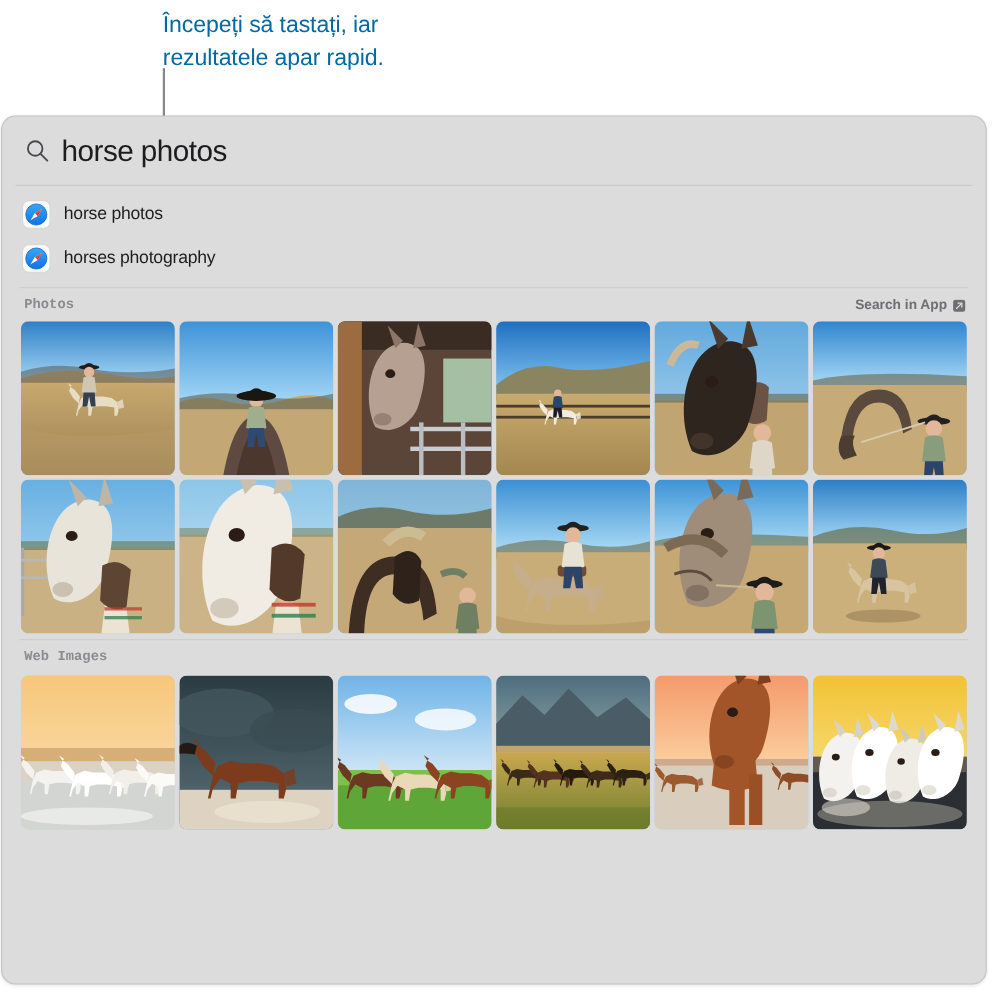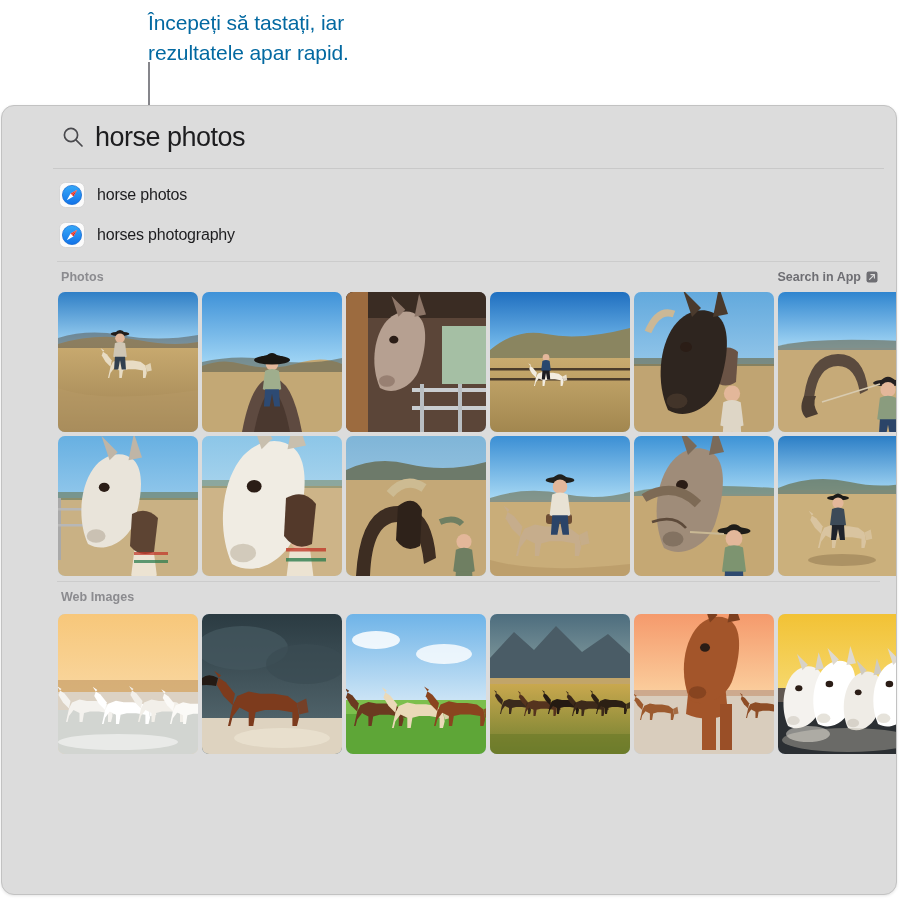--- a/index.html
+++ b/index.html
@@ -43,21 +43,20 @@
     left: 1px;
     top: 105px;
     width: 896px;
     height: 790px;
     background: #dcdcdc;
     border: 1px solid #c2c2c2;
     border-radius: 13px;
     box-sizing: border-box;
     overflow: hidden;
     box-shadow: 0 1px 3px rgba(0,0,0,0.10);
-    padding-left: 39px;
   }
 
   
   #search-row {
     position: relative;
     height: 62px;
     display: flex;
     align-items: center;
     padding: 0 16px;
     box-sizing: border-box;
@@ -119,24 +118,25 @@
     display: flex;
     align-items: center;
     justify-content: space-between;
     padding: 0 18px 0 20px;
   }
   .section-title {
     font-size: 12.5px;
     color: #8b8b8f;
     font-weight: bold;
     letter-spacing: 0.05px;
+    font-family: Liberation Mono, monospace;
   }
   .search-in-app {
     display: flex;
-    align-items: center;
+    align-items: flex-end;
     gap: 5px;
     font-size: 12.5px;
     color: #6e6e73;
     font-weight: bold;
   }
   .launch-icon {
     width: 12px;
     height: 12px;
     display: block;
   }

